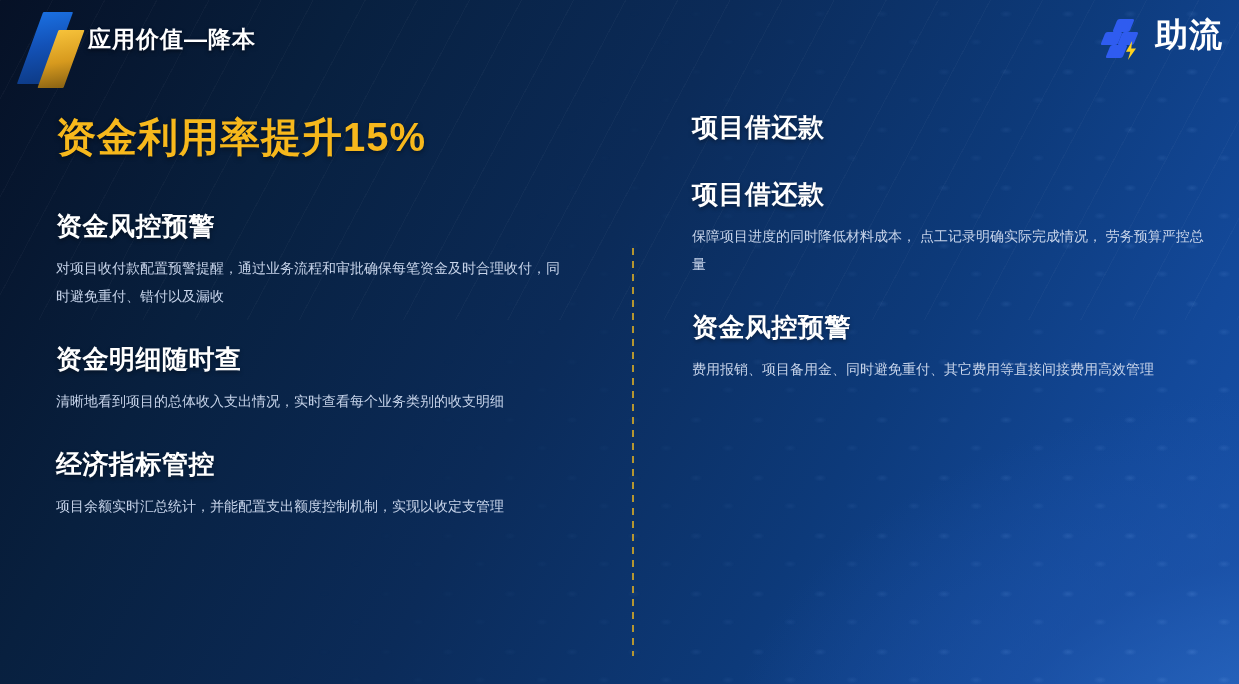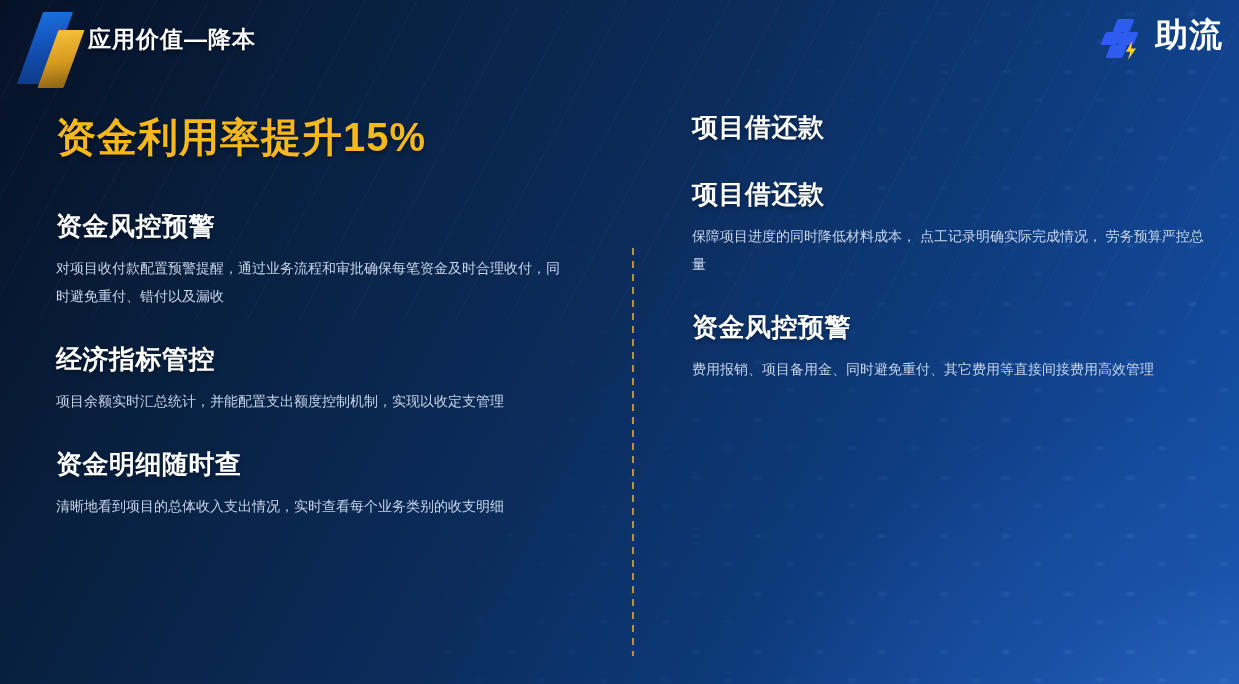--- a/index.html
+++ b/index.html
@@ -220,28 +220,28 @@
 
     <div class="col col-left">
       <div class="col-heading">资金利用率提升15%</div>
 
       <div class="block">
         <div class="block-title">资金风控预警</div>
         <div class="block-body">对项目收付款配置预警提醒，通过业务流程和审批确保每笔资金及时合理收付，同时避免重付、错付以及漏收</div>
       </div>
 
       <div class="block">
+        <div class="block-title">资金明细随时查</div>
+        <div class="block-body">清晰地看到项目的总体收入支出情况，实时查看每个业务类别的收支明细</div>
+      </div>
+
+      <div class="block">
         <div class="block-title">经济指标管控</div>
         <div class="block-body">项目余额实时汇总统计，并能配置支出额度控制机制，实现以收定支管理</div>
       </div>
-
-      <div class="block">
-        <div class="block-title">资金明细随时查</div>
-        <div class="block-body">清晰地看到项目的总体收入支出情况，实时查看每个业务类别的收支明细</div>
-      </div>
     </div>
 
     <div class="col col-right">
 
       <div class="block">
         <div class="block-title">项目借还款</div>
       </div>
 
       <div class="block">
         <div class="block-title">项目借还款</div>

